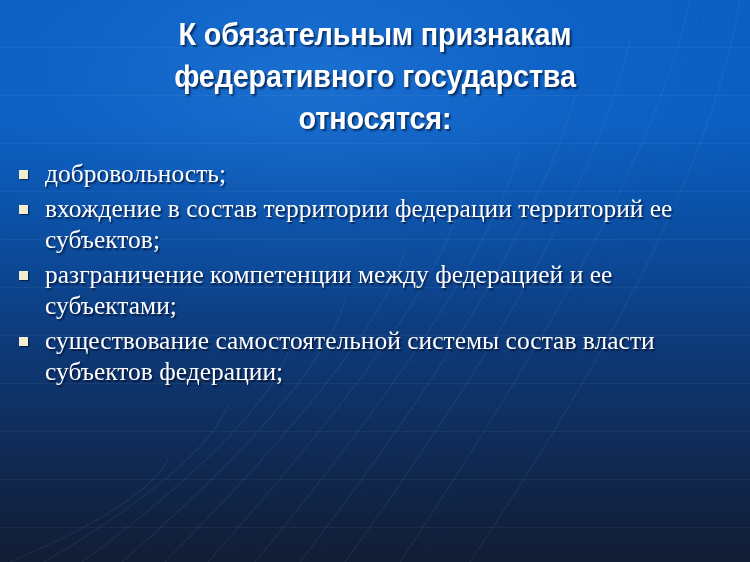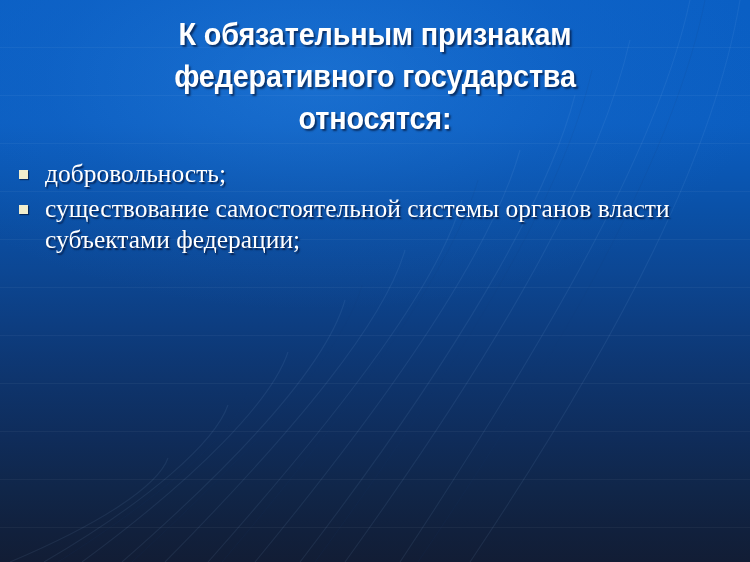--- a/index.html
+++ b/index.html
@@ -148,24 +148,32 @@
 федеративного государства
 относятся:</div>
 
   <div id="bullets">
 
     <div class="bullet-row">
       <span class="bullet-marker"></span>
       <span class="bullet-text">добровольность;</span>
     </div>
 
-
-
+    <div class="bullet-row">
+      <span class="bullet-marker"></span>
+      <span class="bullet-text">вхождение в состав территории федерации территорий ее субъектов;</span>
+    </div>
 
 
     <div class="bullet-row">
       <span class="bullet-marker"></span>
-      <span class="bullet-text">существование самостоятельной системы органов власти субъектами федерации;</span>
+      <span class="bullet-text">разграничение компетенции между федерацией и ее субъектами;</span>
+    </div>
+
+
+    <div class="bullet-row">
+      <span class="bullet-marker"></span>
+      <span class="bullet-text">существование самостоятельной системы состав власти субъектов федерации;</span>
     </div>
 
 
   </div>
 </div>
 
 </body></html>

